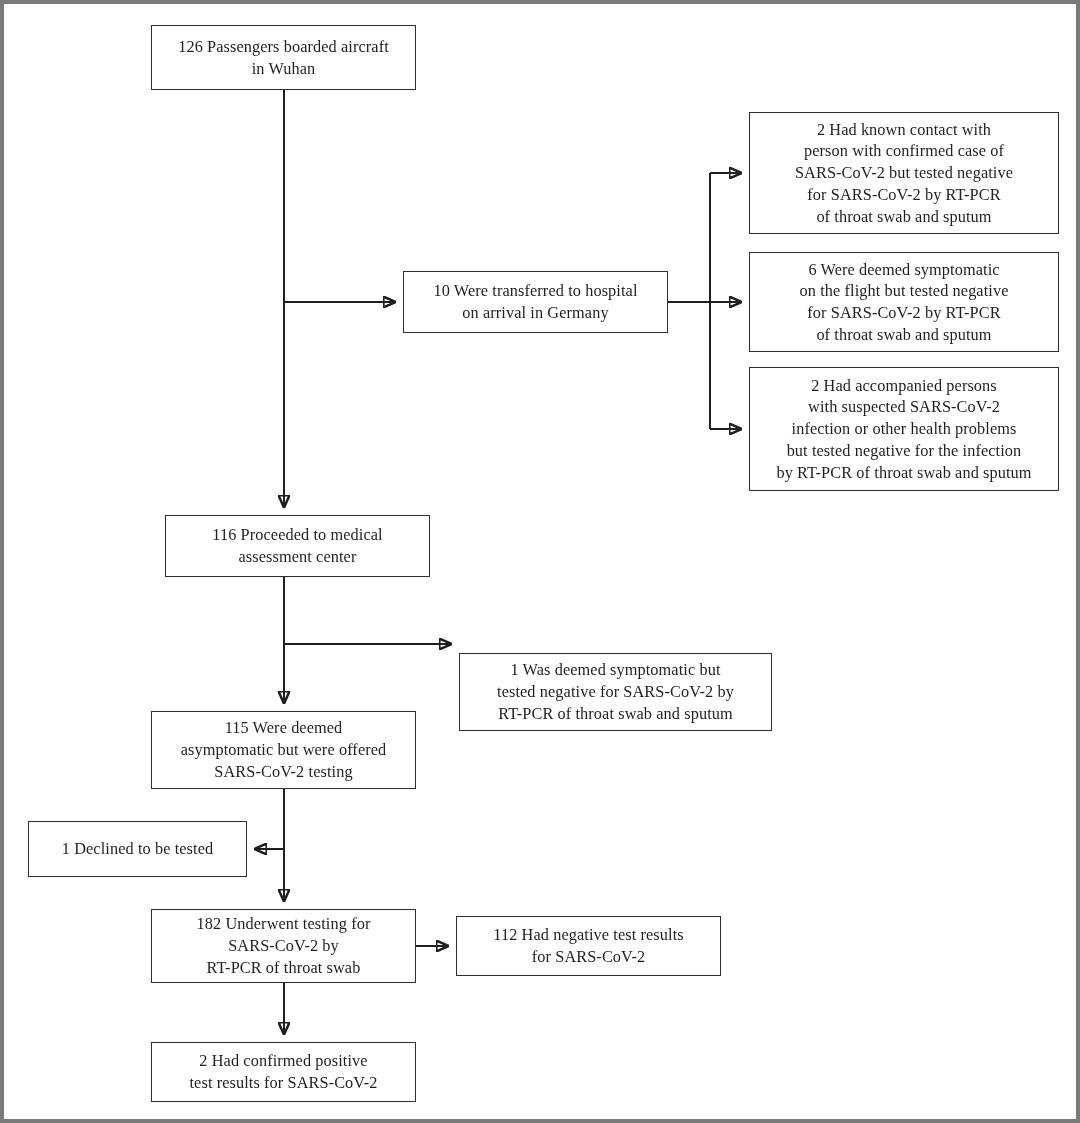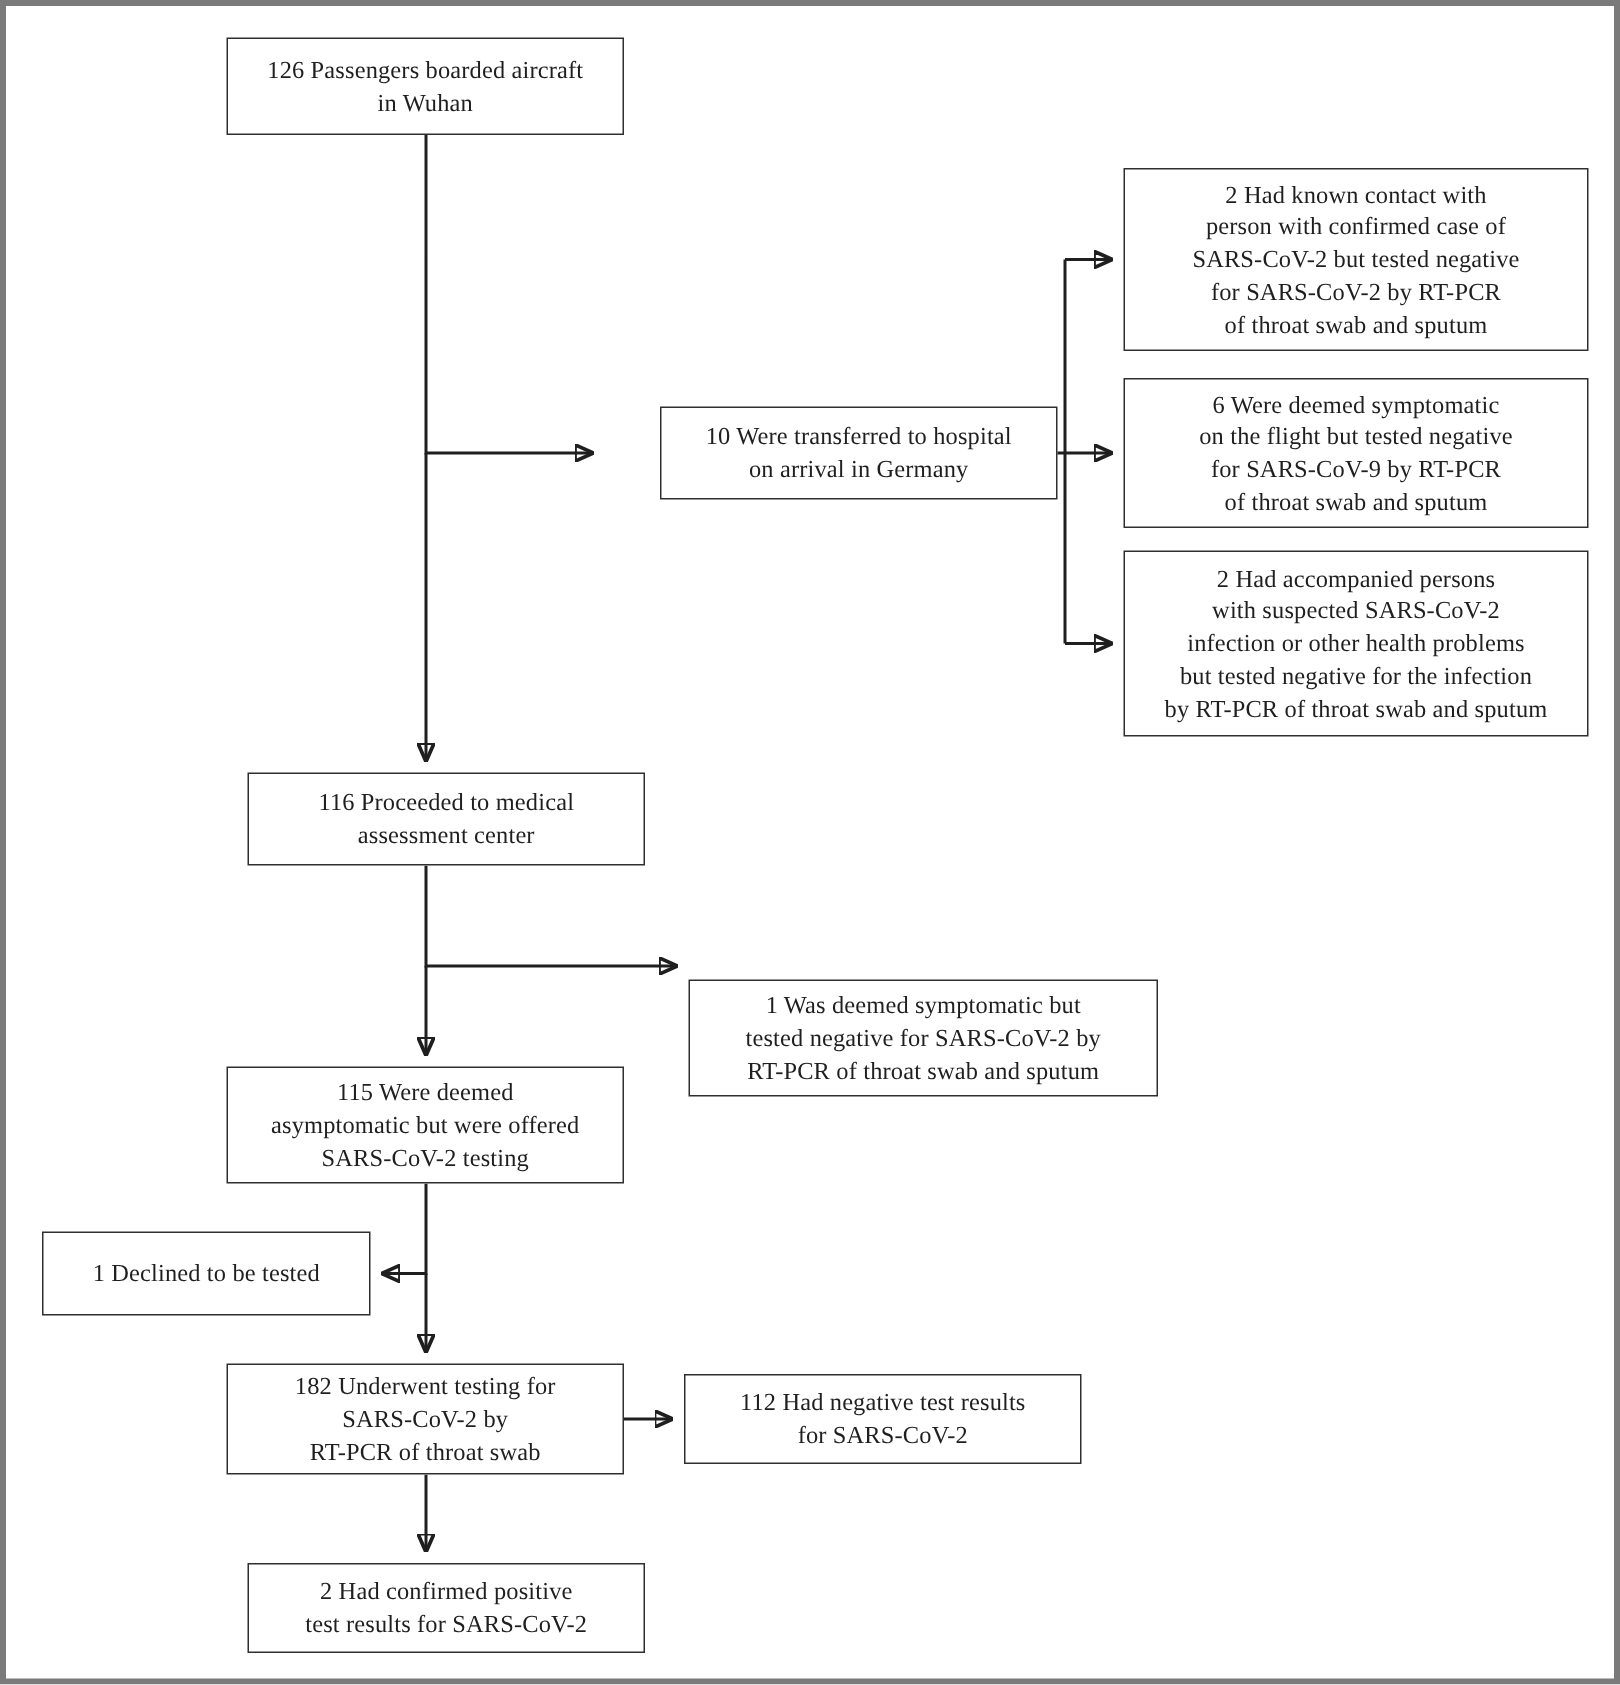--- a/index.html
+++ b/index.html
@@ -101,35 +101,35 @@
 
     <g>
       <path d="M 280 979 L 280 1030" marker-end="url(#ah)"></path>
     </g>
   </svg>
 
   <div class="node" id="n-boarded" style="left: 147px; top: 21px; width: 265px; height: 65px;">
     <span class="txt">126 Passengers boarded aircraft
 in Wuhan</span>
   </div>
-  <div class="node" id="n-transferred" style="left: 399px; top: 267px; width: 265px; height: 62px; margin-left: 37px;">
+  <div class="node" id="n-transferred" style="left: 399px; top: 267px; width: 265px; height: 62px;">
     <span class="txt">10 Were transferred to hospital
 on arrival in Germany</span>
   </div>
   <div class="node" id="n-known-contact" style="left: 745px; top: 108px; width: 310px; height: 122px;">
     <span class="txt">2 Had known contact with
 person with confirmed case of
 SARS-CoV-2 but tested negative
 for SARS-CoV-2 by RT-PCR
 of throat swab and sputum</span>
   </div>
   <div class="node" id="n-symptomatic-flight" style="left: 745px; top: 248px; width: 310px; height: 100px;">
     <span class="txt">6 Were deemed symptomatic
 on the flight but tested negative
-for SARS-CoV-9 by RT-PCR
+for SARS-CoV-2 by RT-PCR
 of throat swab and sputum</span>
   </div>
   <div class="node" id="n-accompanied" style="left: 745px; top: 363px; width: 310px; height: 124px;">
     <span class="txt">2 Had accompanied persons
 with suspected SARS-CoV-2
 infection or other health problems
 but tested negative for the infection
 by RT-PCR of throat swab and sputum</span>
   </div>
   <div class="node" id="n-proceeded" style="left: 161px; top: 511px; width: 265px; height: 62px;">
@@ -151,18 +151,18 @@
   </div>
   <div class="node" id="n-underwent" style="left: 147px; top: 905px; width: 265px; height: 74px;">
     <span class="txt">182 Underwent testing for
 SARS-CoV-2 by
 RT-PCR of throat swab</span>
   </div>
   <div class="node" id="n-negative-results" style="left: 452px; top: 912px; width: 265px; height: 60px;">
     <span class="txt">112 Had negative test results
 for SARS-CoV-2</span>
   </div>
-  <div class="node" id="n-positive-results" style="left: 147px; top: 1038px; width: 265px; height: 60px; margin-left: 14px;">
+  <div class="node" id="n-positive-results" style="left: 147px; top: 1038px; width: 265px; height: 60px;">
     <span class="txt">2 Had confirmed positive
 test results for SARS-CoV-2</span>
   </div>
 
 </div>
 
 </body></html>

